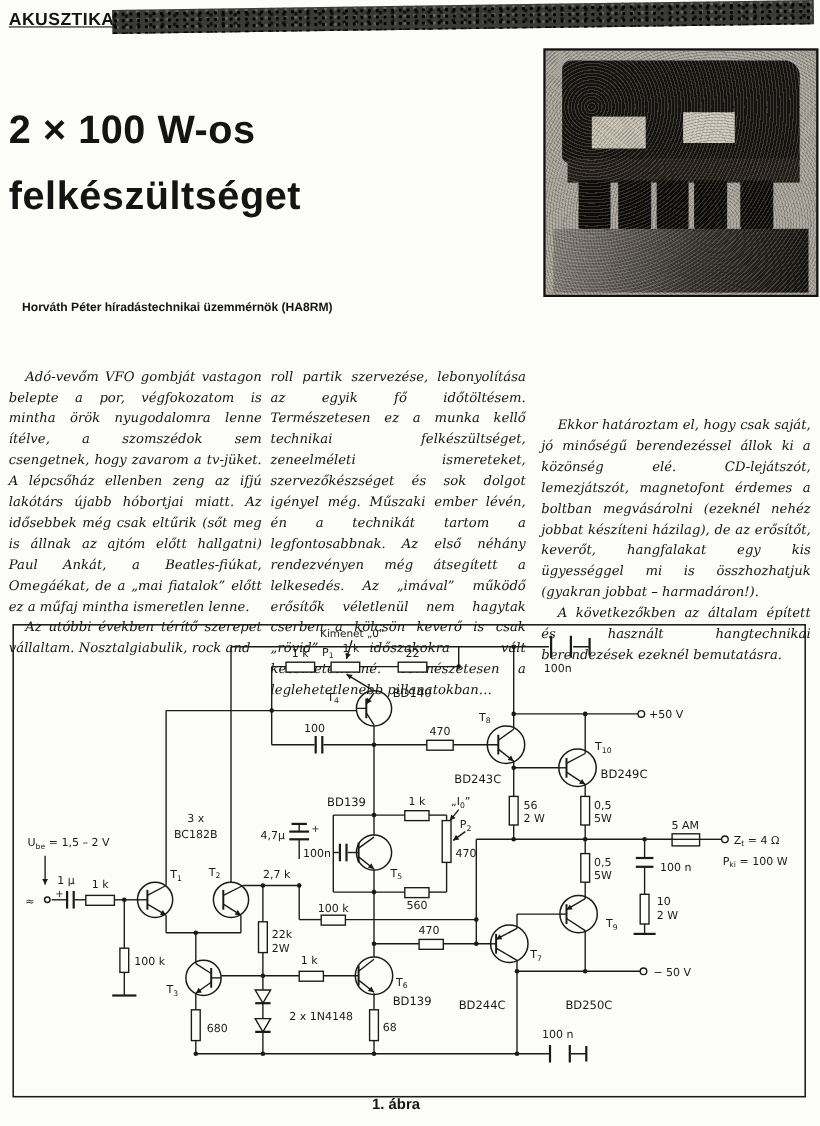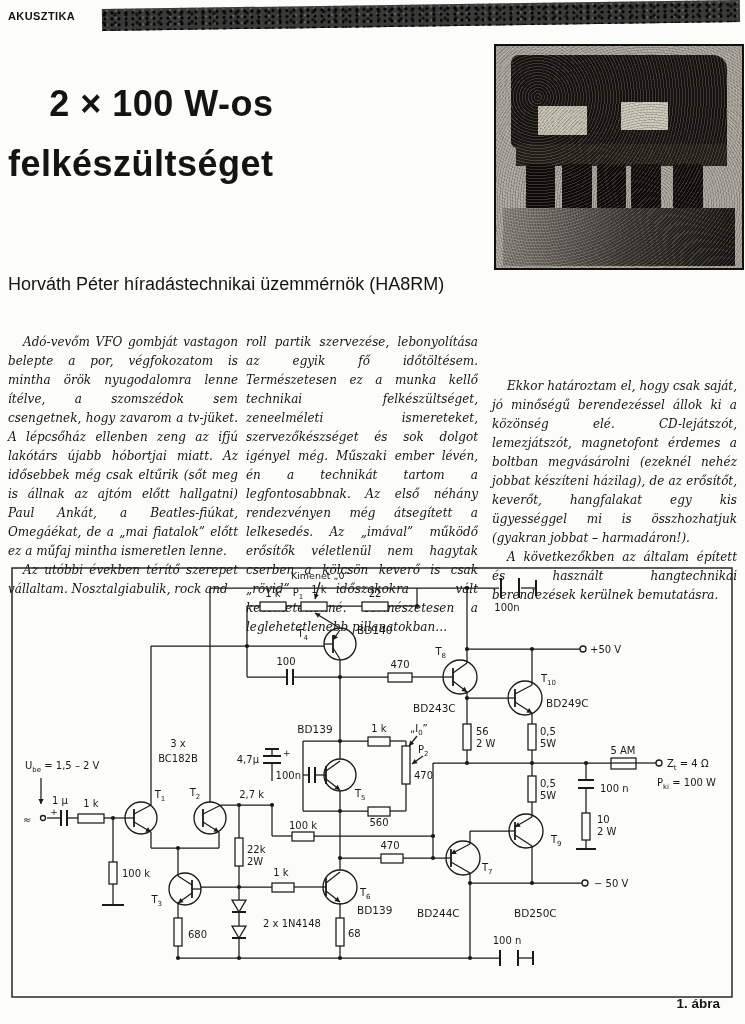--- a/index.html
+++ b/index.html
@@ -4,32 +4,32 @@
 <style>
   html,body{margin:0;padding:0;}
   body{
     width:745px;height:1024px;position:relative;
     background:#fcfcf9;color:#141414;
     font-family:"Liberation Sans",sans-serif;
     overflow:hidden;
   }
   
   .masthead{position:absolute;left:8px;top:10px;font-weight:bold;
-    font-size:11px;letter-spacing:.4px;}
+    font-size:16px;letter-spacing:.4px;text-decoration:underline;}
   .texbar{position:absolute;left:102px;top:9px;width:638px;height:22px;
     transform:rotate(-.8deg);transform-origin:left center;
     background:
       radial-gradient(circle at 3px 4px, #000 1.3px, transparent 1.8px) 0 0/7px 6px,
       radial-gradient(circle at 5px 2px, #666 1.1px, transparent 1.6px) 0 0/9px 7px,
       radial-gradient(circle at 2px 6px, #111 1.4px, transparent 2px) 0 0/11px 8px,
       #3a3a38;}
   
-  .title{position:absolute;left:8px;top:74px;font-weight:bold;font-size:36px;
-    line-height:60px;letter-spacing:.5px;text-align:right;}
-  .byline{position:absolute;left:8px;top:274px;font-weight:normal;font-size:18px;}
+  .title{position:absolute;left:8px;top:88px;font-weight:bold;font-size:36px;
+    line-height:60px;letter-spacing:.5px;}
+  .byline{position:absolute;left:20px;top:274px;font-weight:bold;font-size:11px;}
   
   .photo{position:absolute;left:494px;top:44px;width:246px;height:222px;
     border:2px solid #101010;background:#aba79d;overflow:hidden;}
   .photo>div{position:absolute;}
   .ph-top{left:6%;top:4%;width:88%;height:42%;background:#181511;
     border-radius:8px 14px 4px 6px;}
   .ph-lab1{left:17%;top:27%;width:20%;height:13%;background:#c9c4b4;}
   .ph-lab2{left:51%;top:25%;width:19%;height:13%;background:#cfcabc;}
   .ph-strip{left:8%;top:44%;width:86%;height:10%;background:#262019;}
   .ph-tr{top:53%;height:21%;width:12%;background:#0f0d0a;border-radius:2px 2px 4px 4px;}
@@ -44,21 +44,21 @@
   .col{position:absolute;top:333px;text-align:justify;
     font-family:"DejaVu Serif","Liberation Serif",serif;font-style:italic;
     font-size:12px;line-height:19px;}
   .col p{margin:0;text-indent:15px;}
   .col.cont p:first-child{text-indent:0;}
   .c1{left:8px;width:230px;}
   .c2{left:246px;width:232px;}
   .c3{left:492px;width:245px;margin-top:44px;}
   
   .schematic{position:absolute;left:10px;top:566px;}
-  .caption{position:absolute;left:0;top:996px;width:720px;text-align:right;
+  .caption{position:absolute;left:0;top:996px;width:720px;text-align:center;
     font-weight:bold;font-size:13.5px;}
 </style>
 </head>
 <body>
 
 <div class="masthead">AKUSZTIKA</div>
 <div class="texbar"></div>
 
 <div class="title">
   <div>2 × 100 W-os</div>
@@ -82,21 +82,21 @@
 
 <div class="col c1">
     <p>Adó-vevőm VFO gombját vastagon belepte a por, végfokozatom is mintha örök nyugodalomra lenne ítélve, a szomszédok sem csengetnek, hogy zavarom a tv-jüket. A lépcsőház ellenben zeng az ifjú lakótárs újabb hóbortjai miatt. Az idősebbek még csak eltűrik (sőt meg is állnak az ajtóm előtt hallgatni) Paul Ankát, a Beatles-fiúkat, Omegáékat, de a „mai fiatalok” előtt ez a műfaj mintha ismeretlen lenne.</p>
     <p>Az utóbbi években térítő szerepet vállaltam. Nosztalgiabulik, rock and</p>
   </div>
 <div class="col c2 cont">
     <p>roll partik szervezése, lebonyolítása az egyik fő időtöltésem. Természetesen ez a munka kellő technikai felkészültséget, zeneelméleti ismereteket, szervezőkészséget és sok dolgot igényel még. Műszaki ember lévén, én a technikát tartom a legfontosabbnak. Az első néhány rendezvényen még átsegített a lelkesedés. Az „imával” működő erősítők véletlenül nem hagytak cserben a kölcsön keverő is csak „rövid” időszakokra vált kezelhetetlenné. Természetesen a leglehetetlenebb pillanatokban…</p>
   </div>
 <div class="col c3">
     <p>Ekkor határoztam el, hogy csak saját, jó minőségű berendezéssel állok ki a közönség elé. CD-lejátszót, lemezjátszót, magnetofont érdemes a boltban megvásárolni (ezeknél nehéz jobbat készíteni házilag), de az erősítőt, keverőt, hangfalakat egy kis ügyességgel mi is összhozhatjuk (gyakran jobbat – harmadáron!).</p>
-    <p>A következőkben az általam épített és használt hangtechnikai berendezések kerülnek bemutatásra.</p>
+    <p>A következőkben az általam épített és használt hangtechnikai berendezések ezeknél bemutatásra.</p>
   </div>
 
 <svg class="schematic" width="725" height="437" viewBox="0 0 725 437" id="schsvg" role="img">
     <rect x="2" y="2" width="720" height="429" fill="none" stroke="#1a1a1a" stroke-width="1.4"></rect>
     <line x1="200" y1="22" x2="489" y2="22" stroke="#1a1a1a" stroke-width="1.25"></line>
     <line x1="511" y1="22" x2="526" y2="22" stroke="#1a1a1a" stroke-width="1.25"></line>
     <line x1="237" y1="40" x2="250" y2="40" stroke="#1a1a1a" stroke-width="1.25"></line>
     <line x1="276" y1="40" x2="291" y2="40" stroke="#1a1a1a" stroke-width="1.25"></line>
     <line x1="317" y1="40" x2="352" y2="40" stroke="#1a1a1a" stroke-width="1.25"></line>
     <line x1="378" y1="40" x2="407" y2="40" stroke="#1a1a1a" stroke-width="1.25"></line>

